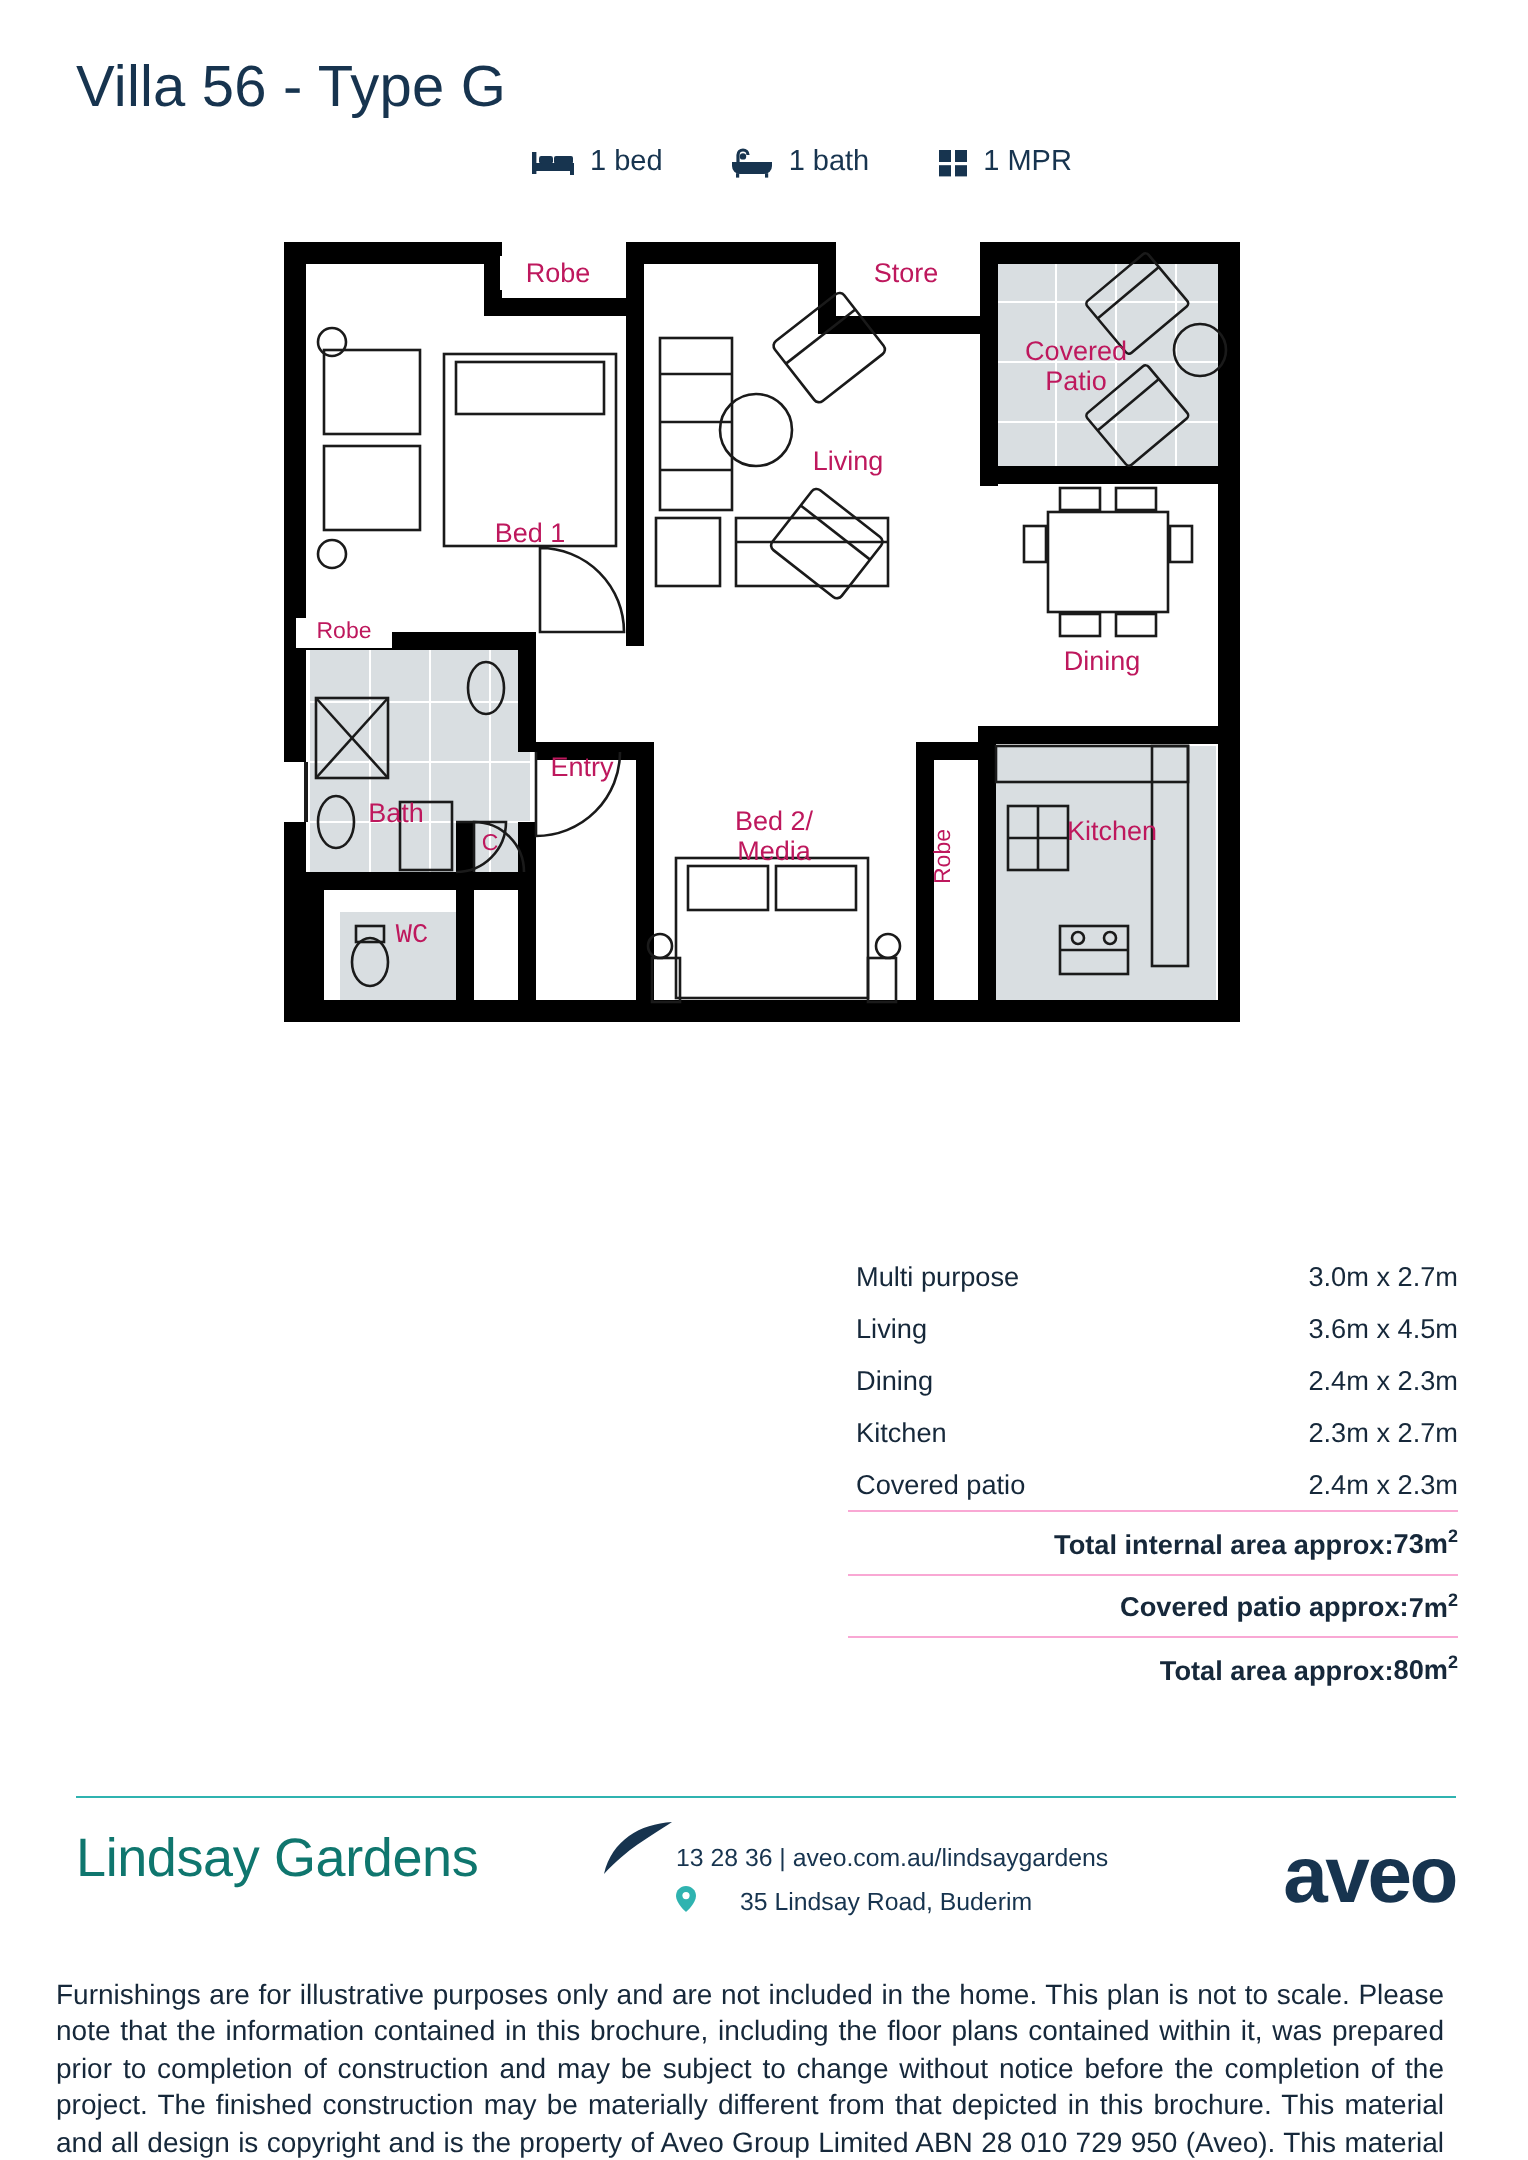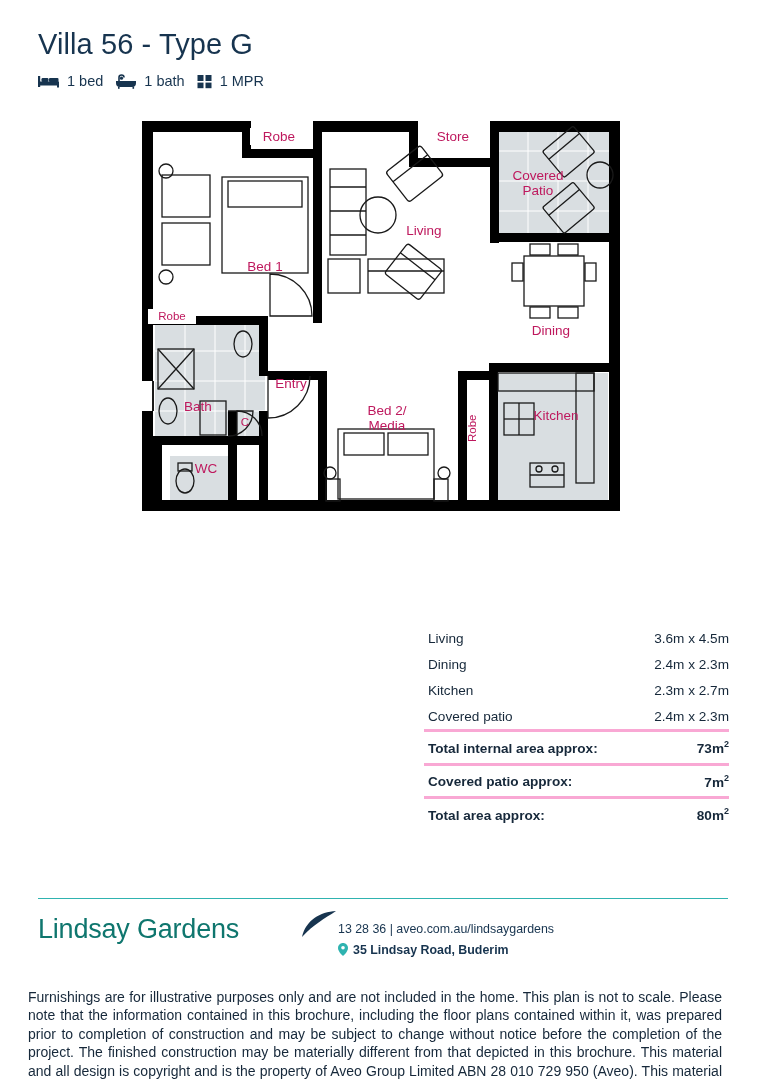--- a/index.html
+++ b/index.html
@@ -16,21 +16,21 @@
 
   
   .header { padding: 28px 0 0 38px; }
   .title {
     font-size: 29px;
     font-weight: 400;
     color: #17344f;
     letter-spacing: 0.1px;
     margin: 0 0 12px 0;
   }
-  .specs { display: flex; align-items: center; gap: 12px; }
+  .specs { display: flex; align-items: center; gap: 34px; justify-content: center; }
   .spec { display: flex; align-items: center; gap: 7px; font-size: 14.5px; color: #17344f; }
   .spec svg { display: block; }
 
   
   .plan-wrap {
     position: relative;
     width: 764px;
     height: 440px;
     margin-top: 22px;
   }
@@ -66,23 +66,24 @@
   .area-row {
     display: flex;
     justify-content: space-between;
     align-items: baseline;
     padding: 5.5px 0 5.5px 4px;
   }
   .area-row .lbl { }
   .area-row .val { font-variant-numeric: tabular-nums; }
   .area-row.total {
     font-weight: bold;
-    border-top: 3px solid #f9a8d4;
+    border-top: 1px solid #f9a8d4;
     padding-top: 7px;
     padding-bottom: 7px;
+    justify-content: flex-end;
   }
   sup { font-size: 9px; vertical-align: super; }
 
   
   .divider {
     position: absolute;
     left: 38px;
     top: 898px;
     width: 690px;
     height: 1px;
@@ -109,21 +110,21 @@
     margin-top: 10px;
   }
   .leaf { position: absolute; left: 262px; top: -6px; }
   .contact {
     width: 270px;
     padding-top: 6px;
     font-size: 12.4px;
     color: #17344f;
   }
   .contact .line1 { margin-bottom: 7px; }
-  .contact .line2 { display: flex; align-items: flex-start; gap: 5px; font-weight: bold; }
+  .contact .line2 { display: flex; align-items: center; gap: 22px; }
   .pin { color: #2fb3b0; }
   .aveo {
     flex: 1;
     text-align: right;
     font-size: 40px;
     font-weight: bold;
     color: #17344f;
     letter-spacing: -1.2px;
     line-height: 1;
     padding-top: 2px;
@@ -364,24 +365,28 @@
   <div class="plan-label" style="left:394px; top:112px; width:60px;">Living</div>
   <div class="plan-label" style="left:520px; top:212px; width:62px;">Dining</div>
   <div class="plan-label white-box small" style="left:148px; top:198px; width:48px;">Robe</div>
   <div class="plan-label" style="left:169px; top:288px; width:58px;">Bath</div>
   <div class="plan-label" style="left:262px; top:265px; width:58px;">Entry</div>
   <div class="plan-label small" style="left:238px; top:305px; width:14px;">C</div>
   <div class="plan-label" style="left:356px; top:292px; width:62px;">Bed 2/
 Media</div>
   <div class="plan-label vert small" style="left:466px; top:290px; height:54px;">Robe</div>
   <div class="plan-label" style="left:521px; top:297px; width:70px;">Kitchen</div>
-  <div class="plan-label" style="left:186px; top:350px; width:40px;">WC</div>
+  <div class="plan-label" style="left:186px; top:350px; width:40px;font-family:Liberation Mono, monospace;">WC</div>
 </div>
 
 <div class="areas">
+  <div class="area-row">
+    <span class="lbl">Multi purpose</span>
+    <span class="val">3.0m x 2.7m</span>
+  </div>
   <div class="area-row">
     <span class="lbl">Living</span>
     <span class="val">3.6m x 4.5m</span>
   </div>
   <div class="area-row">
     <span class="lbl">Dining</span>
     <span class="val">2.4m x 2.3m</span>
   </div>
   <div class="area-row">
     <span class="lbl">Kitchen</span>
@@ -424,15 +429,16 @@
       <span class="pin">
         <svg width="10" height="13" viewBox="0 0 10 13">
           <path d="M5 0 C2.2 0 0 2.2 0 5 C0 8.7 5 13 5 13 C5 13 10 8.7 10 5 C10 2.2 7.8 0 5 0 Z" fill="#2fb3b0"></path>
           <circle cx="5" cy="4.8" r="1.8" fill="#ffffff"></circle>
         </svg>
       </span>
       <span>35 Lindsay Road, Buderim</span>
     </div>
   </div>
 
+  <div class="aveo">aveo</div>
 </div>
 
 <div class="disclaimer">Furnishings are for illustrative purposes only and are not included in the home. This plan is not to scale. Please note that the information contained in this brochure, including the floor plans contained within it, was prepared prior to completion of construction and may be subject to change without notice before the completion of the project. The finished construction may be materially different from that depicted in this brochure. This material and all design is copyright and is the property of Aveo Group Limited ABN 28 010 729 950 (Aveo). This material must not be used, reproduced or copied, wholly or in part, without the prior written permission of Aveo. These plans were prepared on 10/2025 but design, dimensions, specification and materials are indicative only and are subject to change without notice at anytime and intending purchasers should undertake their own independent inquiries to satisfy themselves regarding the status of these plans. You should refer to appropriate Survey Plans for confirmation of individual unit areas.</div>
 
 </body></html>

